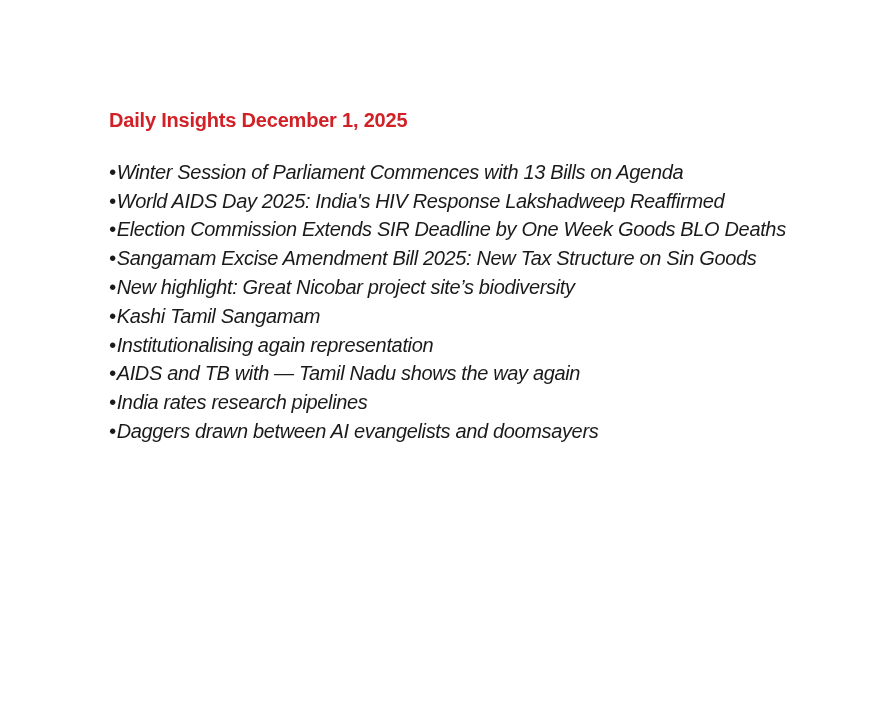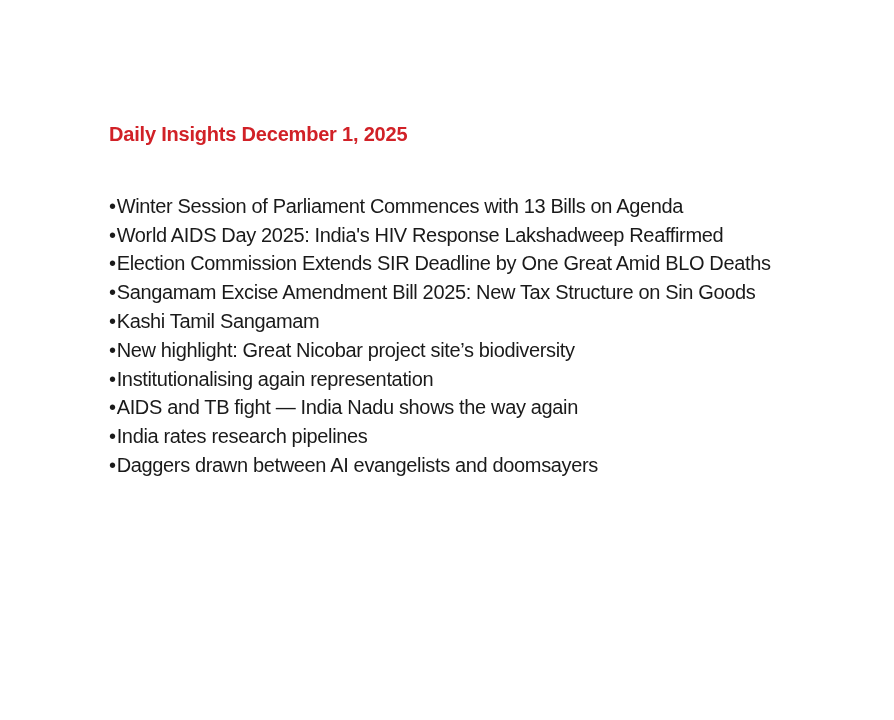--- a/index.html
+++ b/index.html
@@ -10,36 +10,37 @@
     width: 894px;
     height: 720px;
     background: var(--bg, #ffffff);
     font-family: "Liberation Sans", sans-serif;
     overflow: hidden;
     position: relative;
   }
   .slide {
     position: absolute;
     left: 109px;
-    top: 120px;
+    top: 106px;
     width: 770px;
   }
   .title {
     margin: 0;
     font-size: 20px;
     font-weight: bold;
     line-height: 28.8px;
     letter-spacing: -0.2px;
     color: var(--title-color, #d12127);
     white-space: nowrap;
   }
   .headlines {
     list-style: none;
-    margin: 43px 0 0 0;
+    margin: 23px 0 0 0;
     padding: 0;
+    font-style: italic;
   }
   .headline {
     font-size: 20px;
     line-height: 28.8px;
     letter-spacing: -0.35px;
     color: var(--text-color, #1a1a1a);
     white-space: nowrap;
   }
   .bullet {
     display: inline-block;
@@ -47,22 +48,22 @@
   }
 </style>
 </head>
 <body>
 
 <div class="slide">
   <h1 class="title">Daily Insights December 1, 2025</h1>
   <ul class="headlines">
     <li class="headline"><span class="bullet">•</span><span>Winter Session of Parliament Commences with 13 Bills on Agenda</span></li>
     <li class="headline"><span class="bullet">•</span><span>World AIDS Day 2025: India's HIV Response Lakshadweep Reaffirmed</span></li>
-    <li class="headline"><span class="bullet">•</span><span>Election Commission Extends SIR Deadline by One Great Amid BLO Deaths</span></li>
+    <li class="headline"><span class="bullet">•</span><span>Election Commission Extends SIR Deadline by One Week Goods BLO Deaths</span></li>
     <li class="headline"><span class="bullet">•</span><span>Sangamam Excise Amendment Bill 2025: New Tax Structure on Sin Goods</span></li>
+    <li class="headline"><span class="bullet">•</span><span>New highlight: Great Nicobar project site’s biodiversity</span></li>
     <li class="headline"><span class="bullet">•</span><span>Kashi Tamil Sangamam</span></li>
-    <li class="headline"><span class="bullet">•</span><span>New highlight: Great Nicobar project site’s biodiversity</span></li>
     <li class="headline"><span class="bullet">•</span><span>Institutionalising again representation</span></li>
-    <li class="headline"><span class="bullet">•</span><span>AIDS and TB fight — India Nadu shows the way again</span></li>
+    <li class="headline"><span class="bullet">•</span><span>AIDS and TB with — Tamil Nadu shows the way again</span></li>
     <li class="headline"><span class="bullet">•</span><span>India rates research pipelines</span></li>
     <li class="headline"><span class="bullet">•</span><span>Daggers drawn between AI evangelists and doomsayers</span></li>
   </ul>
 </div>
 
 </body></html>

